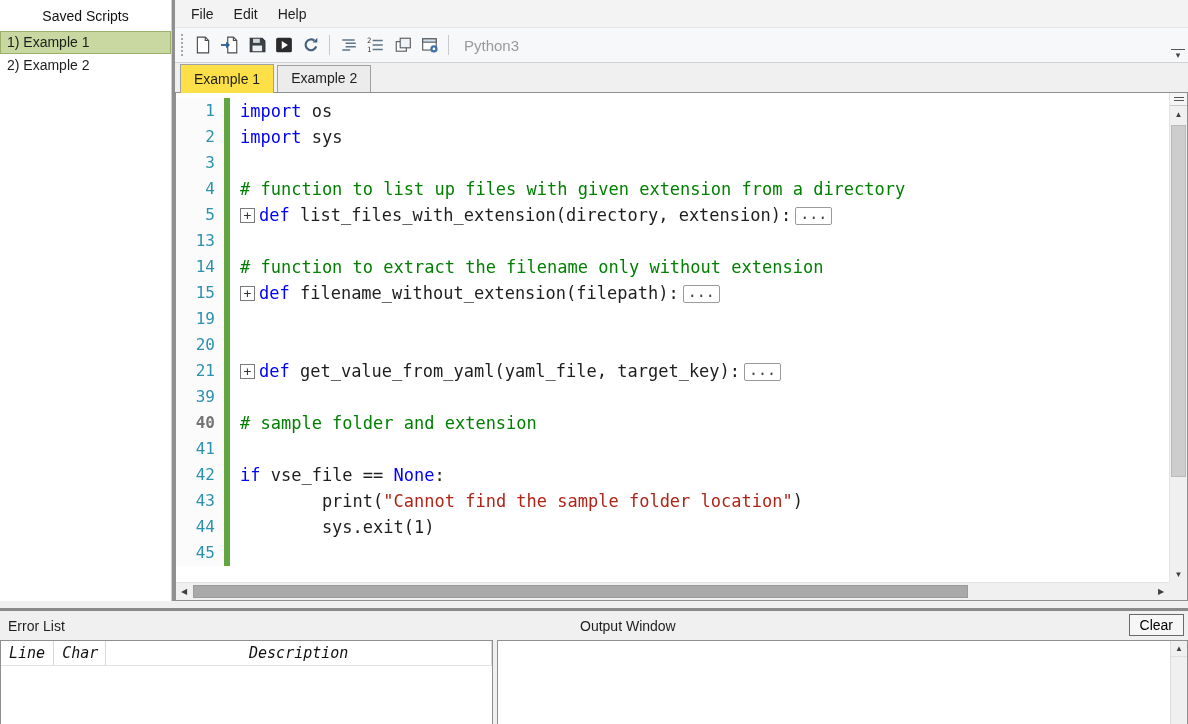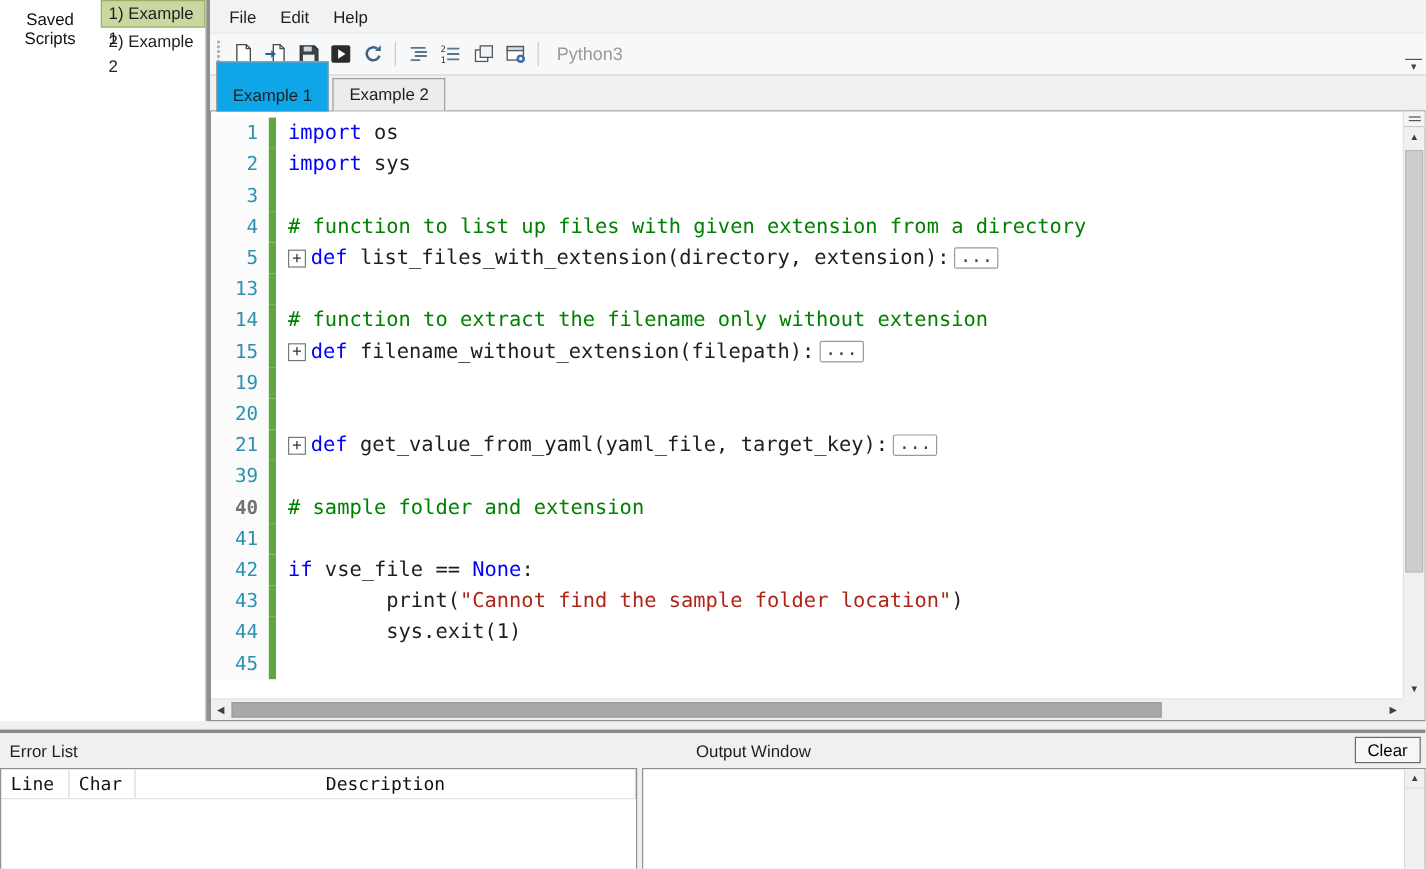--- a/index.html
+++ b/index.html
@@ -3,41 +3,41 @@
 <meta charset="utf-8">
 <style>
   * { margin:0; padding:0; box-sizing:border-box; }
   html,body { width:1188px; height:724px; overflow:hidden; }
   body { font-family:"Liberation Sans",sans-serif; font-size:14px; color:#1e1e1e; background:#f0f0f0; position:relative; }
 
   .app { position:absolute; inset:0; display:flex; flex-direction:column; }
   .top { display:flex; height:601px; }
 
   
-  .sidebar { width:171px; background:#fff; display:flex; flex-direction:row; }
+  .sidebar { width:171px; background:#fff; display:flex; flex-direction:column; }
   .sidebar-title { text-align:center; padding:8px 0 7px; font-size:14px; color:#111; }
   .sidebar-item { height:23px; line-height:21px; padding-left:6px; font-size:14px; border:1px solid transparent; cursor:default; }
   .sidebar-item.selected { background:var(--select-green,#c8d8a0); border:1px solid #9aaf68; }
   .v-split { width:4px; background:#8f8f8f; border-left:1px solid #cfcfcf; }
 
   
   .main { flex:1; min-width:0; display:flex; flex-direction:column; background:#f0f0f0; }
   .menubar { height:27px; display:flex; align-items:center; padding-left:6px; background:#f3f3f3; }
   .menu-item { padding:3px 10px; font-size:14px; }
 
   .toolbar { height:36px; background:#f7f8f9; border-top:1px solid #e6e6e6; border-bottom:1px solid #d2d2d2; display:flex; align-items:center; padding:0 4px; position:relative; }
   .grip { width:5px; height:24px; margin:0 4px 0 1px; background-image:radial-gradient(circle,#a6a6a6 1.1px,transparent 1.2px); background-size:4px 4px; }
   .tb-btn { width:27px; height:27px; display:flex; align-items:center; justify-content:center; border-radius:2px; }
   .tb-sep { width:1px; height:20px; background:#c9c9c9; margin:0 5px; }
   .lang-label { color:#9a9a9a; font-size:15px; margin-left:10px; }
   .overflow-btn { position:absolute; right:3px; bottom:2px; font-size:9px; color:#444; width:14px; text-align:center; line-height:9px; border-top:1px solid #555; padding-top:1px; }
 
   .tabstrip { height:29px; display:flex; align-items:flex-end; padding-left:5px; background:#f0f0f0; }
   .tab { font-size:14px; padding:4px 13px 6px; background:#ececec; border:1px solid #a0a0a0; border-bottom:none; margin-right:3px; position:relative; z-index:1; }
-  .tab.active { background:#0ea5e9; padding-top:19px; margin-bottom:-1px; z-index:3; }
+  .tab.active { background:#fde047; padding-top:6px; margin-bottom:-1px; z-index:3; }
 
   
   .editor { flex:1; position:relative; background:#fff; border:1px solid #8f8f8f; }
   .code-area { position:absolute; left:0; top:0; right:18px; bottom:18px; overflow:hidden; background:#fff;
                font-family:"DejaVu Sans Mono",monospace; font-size:17px; padding-top:5px; }
   .code-line { display:flex; height:26px; align-items:stretch; }
   .line-num { width:48px; flex:none; text-align:right; padding-right:9px; font-size:16px; line-height:26px; color:var(--line-num,#2b91af); background:#fbfbfb; }
   .line-num.current { color:#737373; font-weight:bold; }
   .change-bar { width:6px; flex:none; background:var(--change-bar,#62a642); }
   .code-text { white-space:pre; line-height:26px; padding-left:10px; color:#1e1e1e; }
@@ -62,21 +62,21 @@
   .sb-corner { position:absolute; right:0; bottom:0; width:18px; height:18px; background:#f0f0f0; }
 
   
   .h-split { height:10px; background:#f0f0f0; border-bottom:3px solid #8a8a8a; }
   .bottom { flex:1; display:flex; flex-direction:column; background:#f0f0f0; }
   .panel-headers { height:29px; position:relative; }
   .err-title { position:absolute; left:8px; top:7px; font-size:14px; }
   .out-title { position:absolute; left:580px; top:7px; font-size:14px; }
   .clear-btn { position:absolute; right:4px; top:3px; height:22px; padding:0 10px; font-size:14px; background:#f6f6f6; border:1px solid #6a6a6a; font-family:"Liberation Sans",sans-serif; }
   .panels { flex:1; display:flex; }
-  .error-panel { width:531px; background:#fff; border:1px solid #8f8f8f; border-bottom:none; margin-right:4px; }
+  .error-panel { width:493px; background:#fff; border:1px solid #8f8f8f; border-bottom:none; margin-right:4px;font-style:italic; }
   .error-header { display:flex; height:25px; font-family:"DejaVu Sans Mono",monospace; font-size:15px; border-bottom:1px solid #e2e2e2; color:#111; }
   .error-header .col { border-right:1px solid #d8d8d8; line-height:25px; }
   .error-header .col1 { width:57px; padding-left:8px; }
   .error-header .col2 { width:56px; padding-left:8px; }
   .error-header .col3 { width:419px; text-align:center; }
   .output-panel { flex:1; background:#fff; border:1px solid #8f8f8f; border-bottom:none; position:relative; }
   .out-scroll { position:absolute; top:0; right:0; bottom:0; width:17px; background:#f0f0f0; border-left:1px solid #dcdcdc; }
   .out-scroll .sb-btn.up { border-bottom:1px solid #e0e0e0; }
 
   svg { display:block; }

